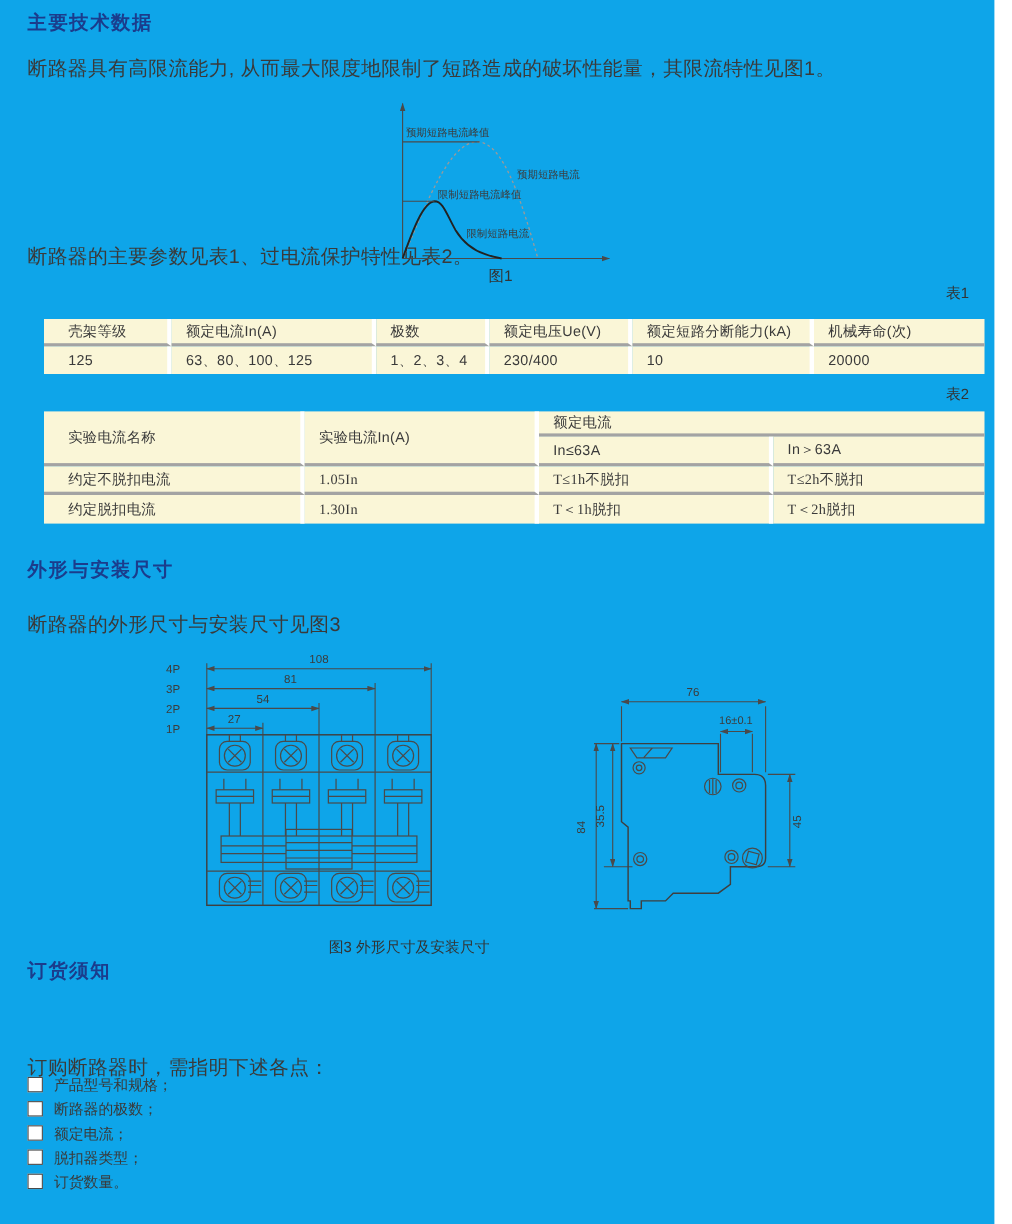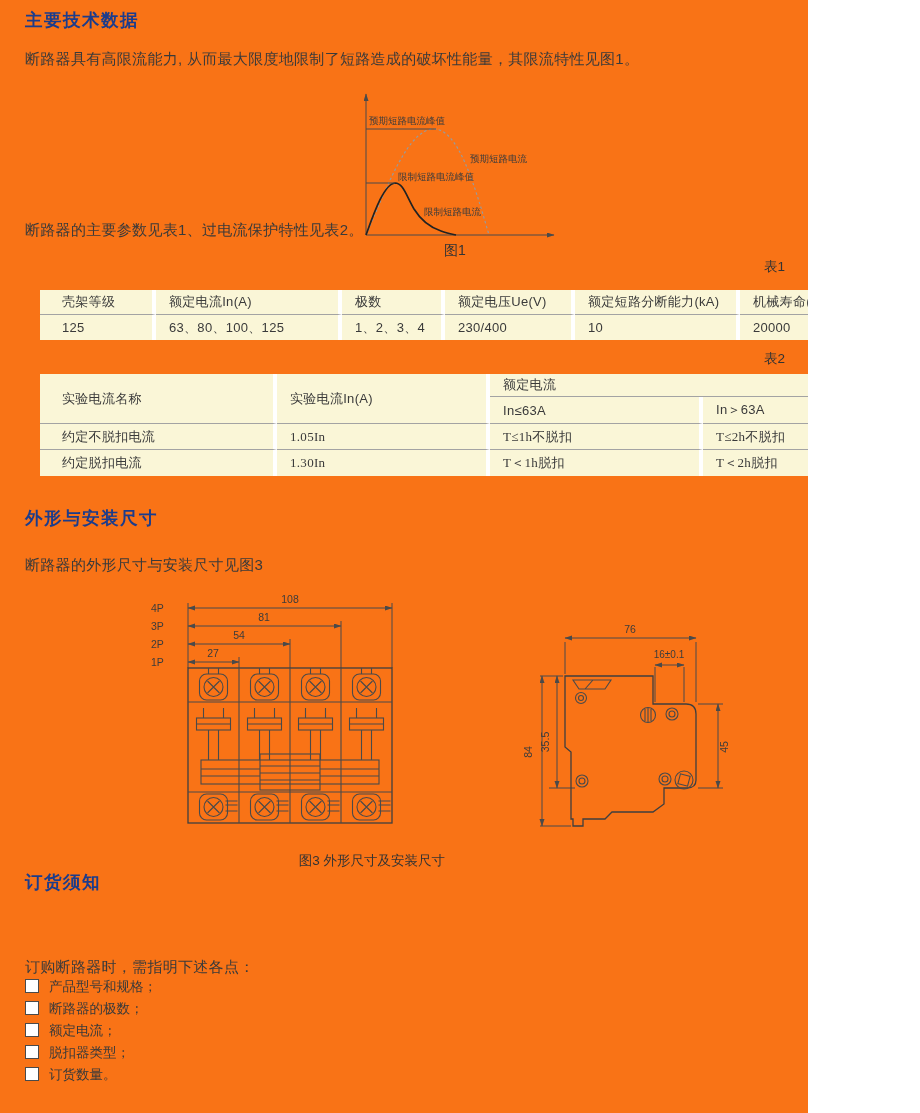--- a/index.html
+++ b/index.html
@@ -1,28 +1,28 @@
 <!DOCTYPE html>
 <html><head>
 <meta charset="utf-8">
 <style>
   html,body{margin:0;padding:0;background:#fff;}
-  .page{position:relative;width:808px;height:1113px;background:#f97316;overflow:hidden;
+  .page{position:relative;width:904px;height:1113px;background:#0ea5e9;overflow:hidden;
         font-family:"Liberation Sans","DejaVu Sans",sans-serif;color:#3a3a3a;}
   .sec-title{position:absolute;left:25px;margin:0;font-size:17.5px;font-weight:bold;
              color:#1b3c8c;letter-spacing:1.5px;}
-  .para{position:absolute;left:25px;margin:0;font-size:15px;color:#3a3a3a;letter-spacing:.3px;}
+  .para{position:absolute;left:25px;margin:0;font-size:18px;color:#3a3a3a;letter-spacing:.3px;}
   .tbl-label{position:absolute;right:23px;font-size:13.5px;color:#333;}
   .fig-caption{position:absolute;font-size:14px;color:#333;text-align:center;}
   table.dtable{position:absolute;left:40px;width:855px;border-collapse:separate;border-spacing:0;table-layout:fixed;}
   .dtable th,.dtable td{background:#faf6d7;font-size:13px;font-weight:normal;text-align:left;
       color:#3a3a3a;padding:0 4px 0 13px;vertical-align:middle;letter-spacing:.3px;}
   .dtable .c1{padding-left:22px;}
   .dtable th.sep,.dtable td.sep{border-right:4px solid #fff;}
-  .dtable th.hsep,.dtable td.hsep{border-bottom:1px solid #a3a3a3;}
+  .dtable th.hsep,.dtable td.hsep{border-bottom:3px solid #a3a3a3;}
   .t1 tr{height:25px;}
   .t2 tr.hr1{height:23px;} .t2 tr.hr2{height:27px;} .t2 tr.dr{height:26px;font-family:Liberation Serif, serif;}
   ul.order-list{position:absolute;left:25px;top:976px;margin:0;padding:0;list-style:none;}
   ul.order-list li{font-size:13.5px;line-height:22px;color:#3a3a3a;}
   .cbx{display:inline-block;width:12px;height:12px;border:1.5px solid #4a4a4a;
        margin-right:10px;vertical-align:-2px;background:#fff;}
   svg{position:absolute;overflow:visible;}
   svg text{font-family:"Liberation Sans","DejaVu Sans",sans-serif;fill:#3c3c3c;}
   .dim{stroke:#4a4a4a;stroke-width:1;fill:none;}
   .ln{stroke:#4a4a4a;stroke-width:1.1;fill:none;}

